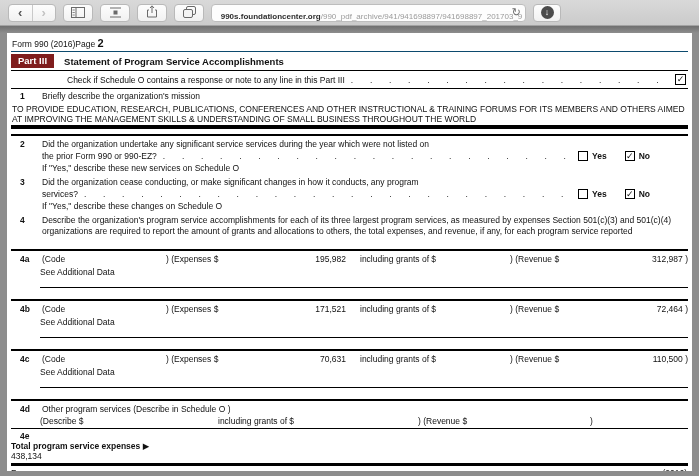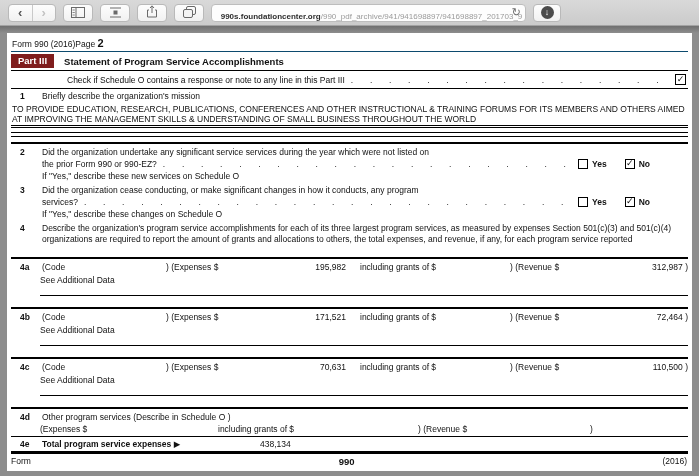--- a/index.html
+++ b/index.html
@@ -85,21 +85,21 @@
   .c-grants { flex:none; width:150px; margin-left:14px; }
   .c-revlbl { flex:none; width:100px; }
   .c-revamt { flex:none; width:78px; text-align:right; margin-right:30px; }
   .seedata { padding:3px 0 1px 29px; }
   .svcline { border-bottom:1px solid #000; margin:9px 0 0 29px; }
   .gapline { height:9px; }
   .d4row2 { padding:2px 0 2px 29px; }
   .d-exp { flex:none; width:178px; }
   .d-gr { flex:none; width:200px; }
   .d-rev { flex:none; width:172px; }
-  .line4e { align-items:flex-end; padding:2px 0; }
+  .line4e { align-items:flex-start; padding:2px 0;flex-direction:column; }
   .lbl4e { flex:none; width:218px; font-weight:700; }
   .bot-dsep { height:3px; border-top:2px solid #000; border-bottom:1px solid #000; }
   .footer { margin-top:auto; display:flex; justify-content:space-between; padding:2px 1px 1px 0; font-size:8.5px; }
   .f990 { font-weight:700; font-size:9.5px; padding:0 2px; }
 </style>
 </head>
 <body>
 
 <div class="toolbar">
   <div class="tb-btn navgroup">
@@ -280,21 +280,21 @@
     <div class="gapline"></div>
   </div>
   <div class="dsep"></div>
 
   <div class="svc">
     <div class="row svcrow">
       <span class="numcol">4d</span>
       <span>Other program services (Describe in Schedule O )</span>
     </div>
     <div class="row d4row2">
-      <span class="d-exp">(Expenses $</span>
+      <span class="d-exp">(Describe $</span>
       <span class="d-gr">including grants of $</span>
       <span class="d-rev">) (Revenue $</span>
       <span>)</span>
     </div>
   </div>
   <div class="thinline"></div>
 
   <div class="row line4e">
     <span class="numcol">4e</span>
     <span class="lbl4e">Total program service expenses ▶</span>

